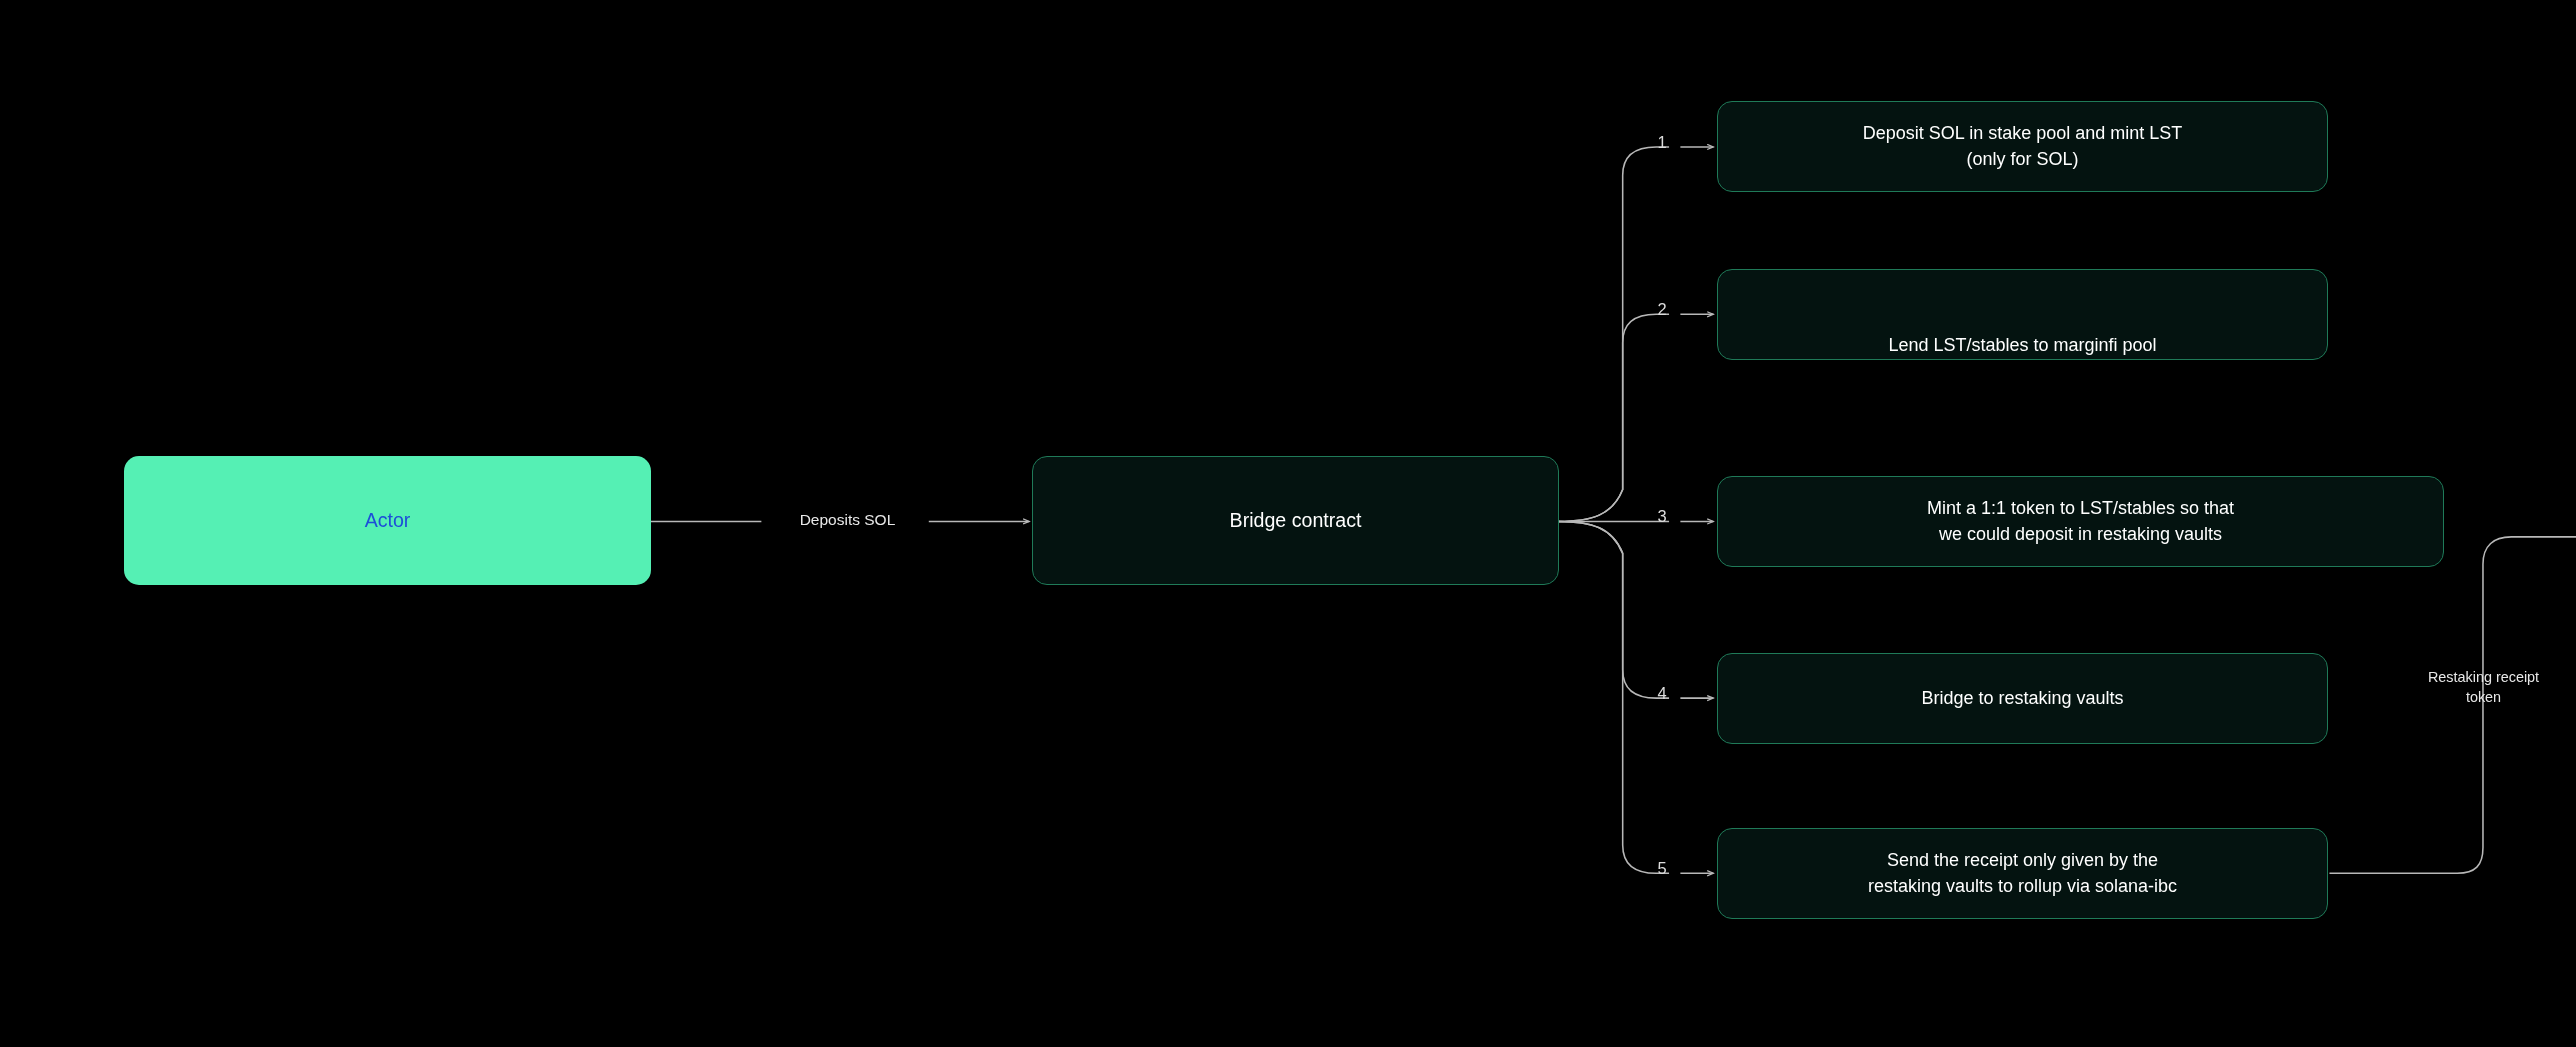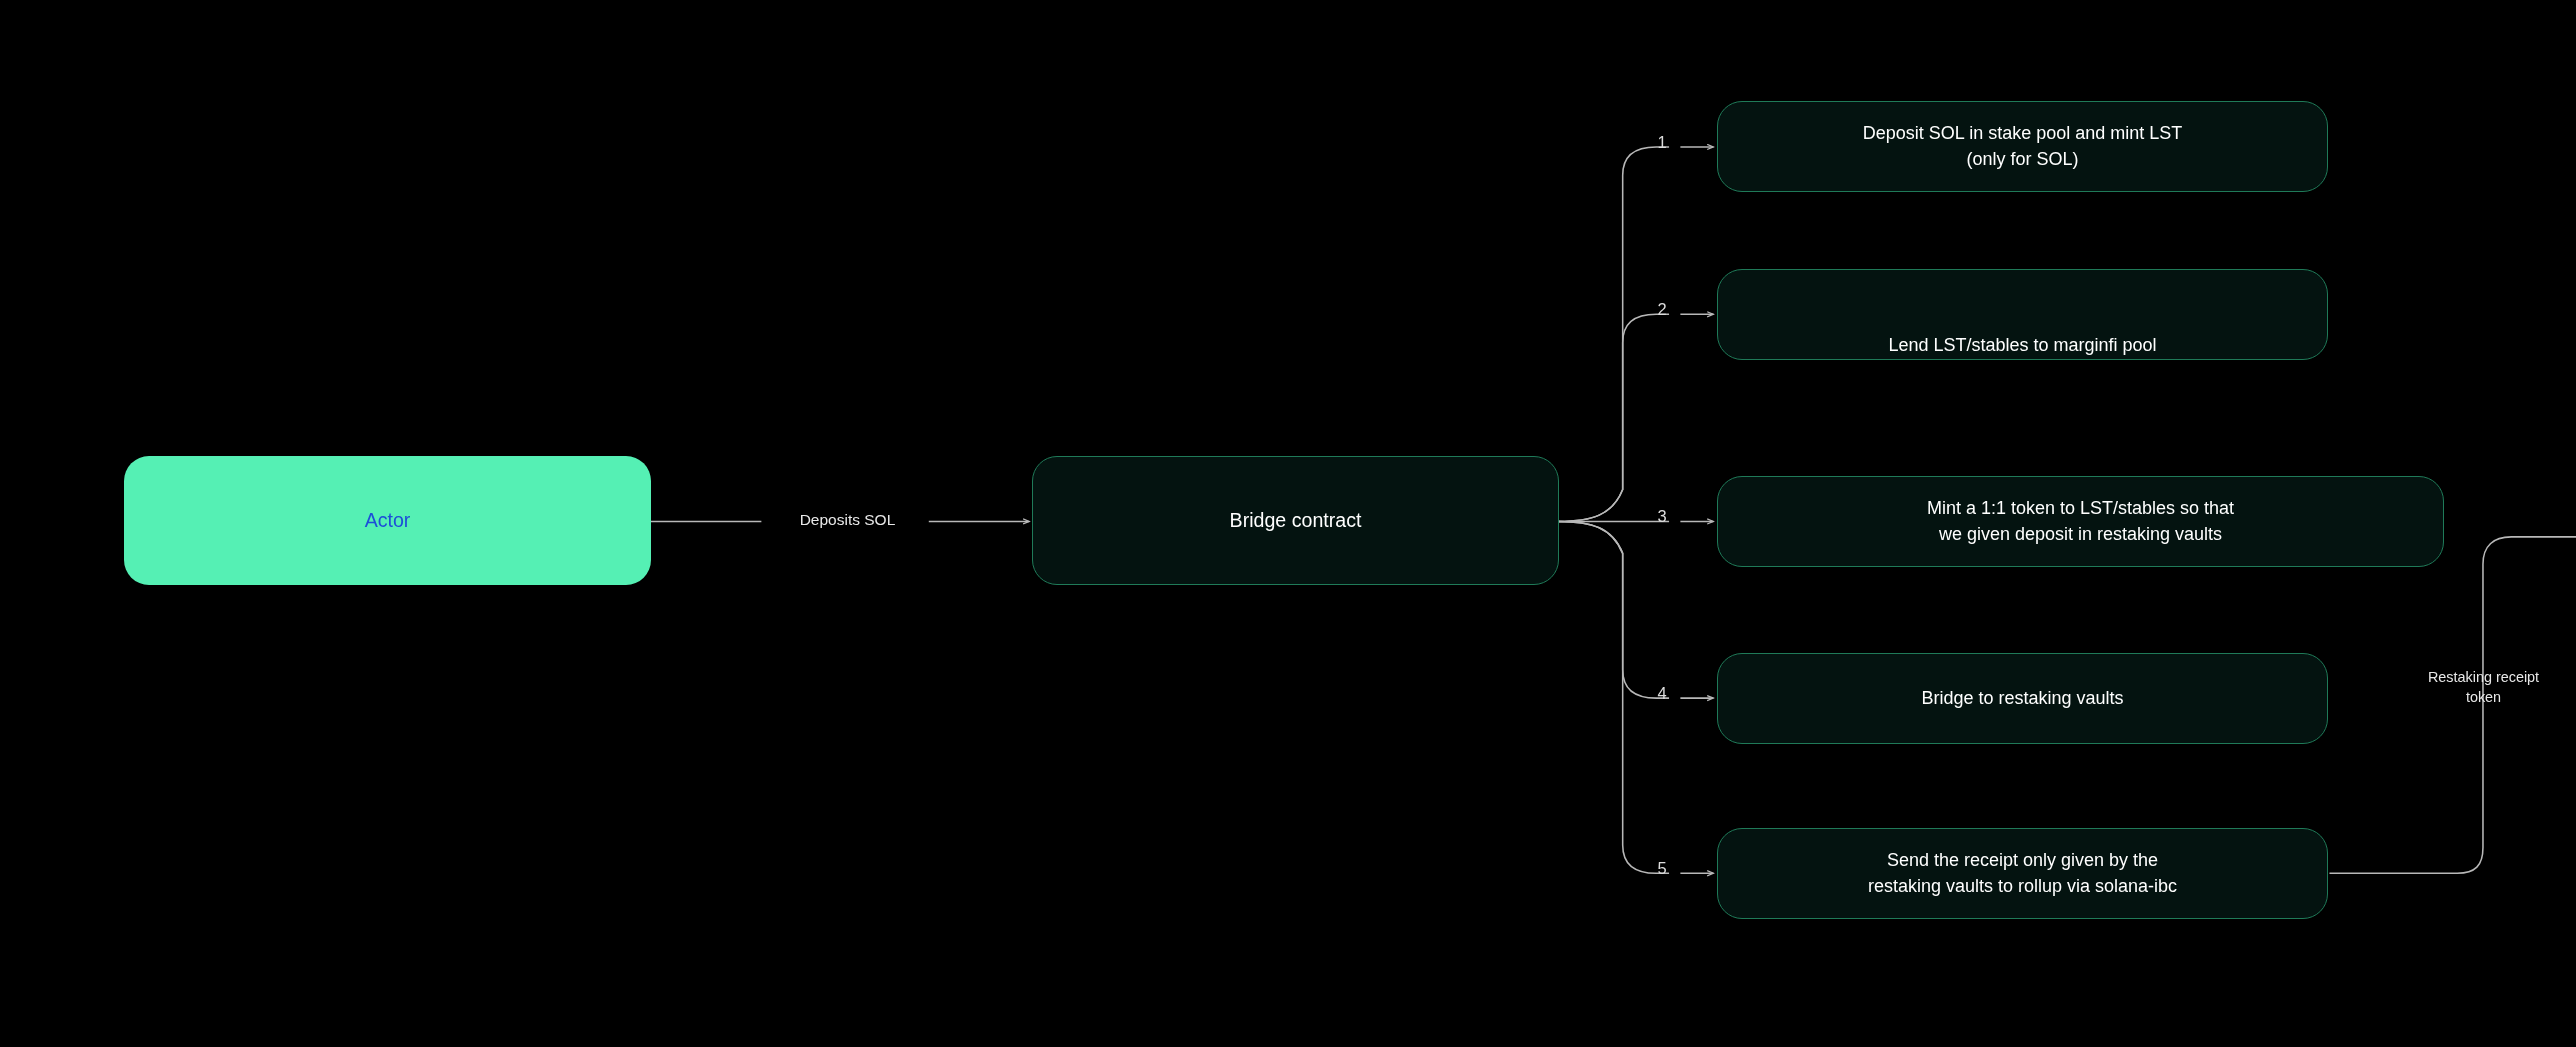--- a/index.html
+++ b/index.html
@@ -3,21 +3,21 @@
 <meta charset="utf-8">
 <style>
   html,body{margin:0;padding:0;background:#000;}
   body{width:3743px;height:1048px;overflow:hidden;
        font-family:"Liberation Sans",sans-serif;}
   #stage{position:relative;width:3743px;height:1048px;background:#000000;}
 
   svg.wires{position:absolute;left:0;top:0;width:3743px;height:1048px;overflow:visible;}
 
   .node{position:absolute;box-sizing:border-box;display:flex;align-items:center;
-        justify-content:center;text-align:center;border-radius:25px;}
+        justify-content:center;text-align:center;border-radius:15px;}
 
   .node.actor{background:#55F0B4;color:#1d4ed8;border:none;}
   .node.dark{background:#041310;border:1.5px solid #1f7a58;color:#ffffff;}
 
   .node .label{display:block;line-height:1.42;padding:0 24px;}
 
   .edge-label{position:absolute;color:#e8e8e8;white-space:nowrap;
               text-align:center;line-height:1.4;}
   .step-num{position:absolute;color:#dcdcdc;text-align:center;}
 </style>
@@ -88,21 +88,21 @@
     </span>
   </div>
 
   <div class="node dark" style="left:1717px;top:269px;width:611px;height:91px;font-size:18px;align-items:flex-end;">
     <span class="label">Lend LST/stables to marginfi pool</span>
   </div>
 
   <div class="node dark" style="left:1717px;top:476px;width:727px;height:91px;font-size:18px;">
     <span class="label">
       <span>Mint a 1:1 token to LST/stables so that</span><br>
-      <span>we given deposit in restaking vaults</span>
+      <span>we could deposit in restaking vaults</span>
     </span>
   </div>
 
   <div class="node dark" style="left:1717px;top:653px;width:611px;height:91px;font-size:18px;">
     <span class="label">Bridge to restaking vaults</span>
   </div>
 
   <div class="node dark" style="left:1717px;top:828px;width:611px;height:91px;font-size:18px;">
     <span class="label">
       <span>Send the receipt only given by the</span><br>

